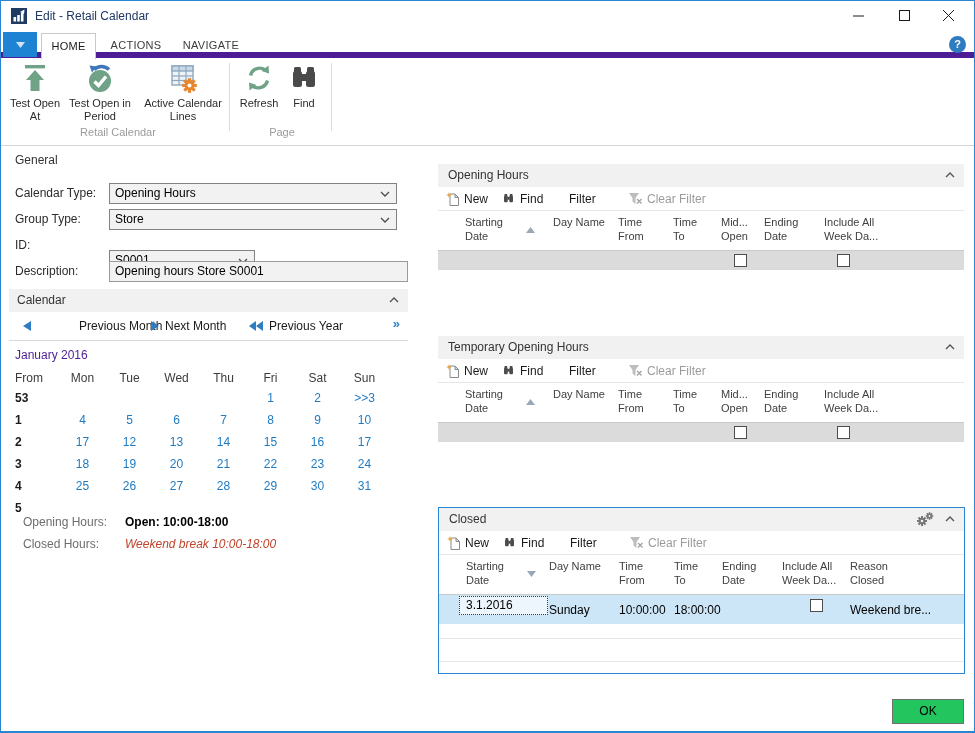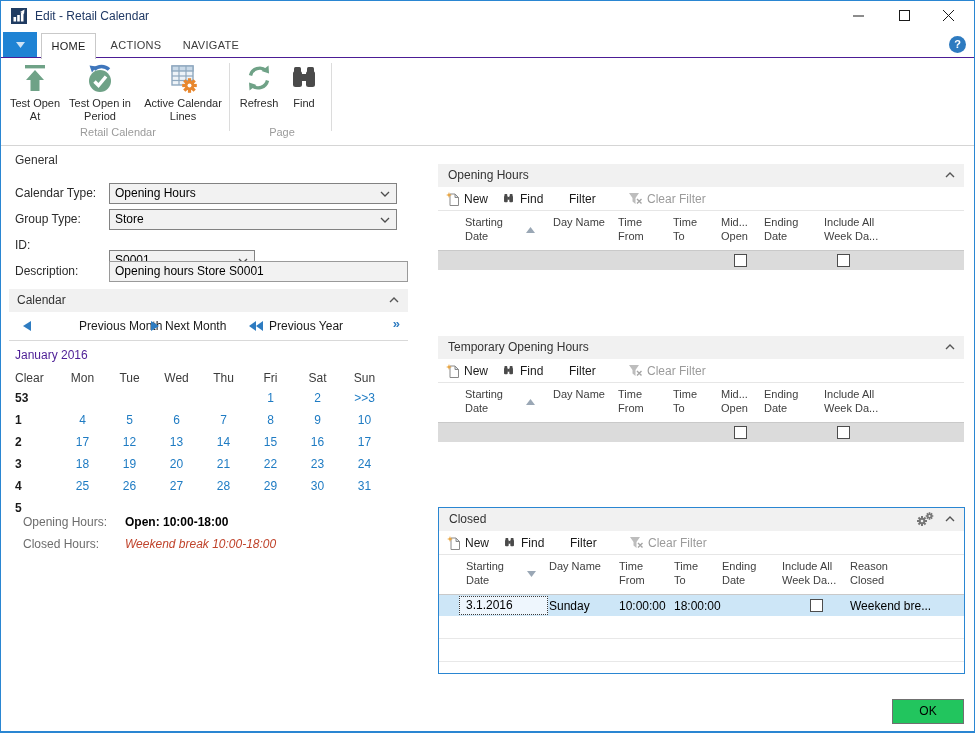--- a/index.html
+++ b/index.html
@@ -10,21 +10,21 @@
             border:1px solid #2a86d2; border-bottom-width:2px; overflow:hidden; }
 
   
   .titlebar { position:absolute; top:0; left:0; right:0; height:30px; background:#fff; }
   .app-icon { position:absolute; left:10px; top:7px; width:16px; height:16px; }
   .win-title { position:absolute; left:34px; top:0; line-height:30px; font-size:12px; color:#1f3864; }
   .win-btn { position:absolute; top:2px; width:32px; height:24px; display:flex; align-items:center; justify-content:center; cursor:default; }
   .win-btn.min { left:841px; } .win-btn.max { left:887px; } .win-btn.cls { left:931px; }
 
   
-  .tabrow { position:absolute; top:30px; left:0; right:0; height:27px; background:#fff; border-bottom:1px solid #4c1d95; }
+  .tabrow { position:absolute; top:30px; left:0; right:0; height:27px; background:#fff; border-bottom:6px solid #4c1d95; }
   .appmenu-btn { position:absolute; left:2px; top:1px; width:34px; height:25px; background:#1f83d4; display:flex; align-items:center; justify-content:center; }
   .tab { position:absolute; top:2px; height:26px; line-height:24px; text-align:center; font-size:11px; color:#3c3c3c; letter-spacing:.3px; }
   .tab.active { background:#fff; border:1px solid #c9c9c9; border-bottom:none; color:#1a1a1a; z-index:2; height:26px; }
   .tab-home { left:40px; width:55px; }
   .tab-actions { left:104px; width:62px; }
   .tab-navigate { left:175px; width:70px; }
   .help-btn { position:absolute; left:948px; top:5px; width:17px; height:17px; border-radius:50%; background:#2e7bc0; color:#fff; font-weight:bold; font-size:11px; text-align:center; line-height:17px; }
 
   
   .ribbon { position:absolute; top:57px; left:0; right:0; height:88px; background:#fff; border-bottom:1px solid #d5d5d5; }
@@ -84,21 +84,21 @@
   
   .oc1{width:88px;} .oc2{width:65px;} .oc3{width:55px;} .oc4{width:48px;} .oc5{width:43px;} .oc6{width:60px;} .oc7{flex:1;}
   
   .cc1{width:83px;} .cc2{width:70px;} .cc3{width:55px;} .cc4{width:48px;} .cc5{width:60px;} .cc6{width:68px;} .cc7{flex:1;}
   .w58{width:58px;} .w34{width:34px;} .w40{width:40px;} .w46{width:46px;} .w68{width:68px;} .w50{width:50px;}
   .empty-row { position:relative; height:19px; background:#dbdbdb; }
   .checkbox { display:inline-block; width:13px; height:13px; background:#fff; border:1px solid #4d4d4d; }
   .cb-a { position:absolute; left:296px; top:3px; }
   .cb-b { position:absolute; left:399px; top:3px; }
   .panel-closed { top:506px; height:167px; border:1px solid #2a86d2; width:527px; }
-  .sel-row { position:relative; height:21px; background:#cde6f7; display:flex; align-items:center; padding-left:27px; }
+  .sel-row { position:relative; height:29px; background:#cde6f7; display:flex; align-items:center; padding-left:27px; }
   .sel-row .cell { color:#000; }
   .date-cell { position:absolute; left:20px; top:1px; width:89px; height:19px; border:1px dotted #3c3c3c;
                background:#eef6fd; line-height:17px; padding-left:6px; }
   .cell-day { position:absolute; left:110px; } .cell-from { position:absolute; left:180px; }
   .cell-to { position:absolute; left:235px; } .cell-reason { position:absolute; left:411px; }
   .cb-c { position:absolute; left:371px; top:4px; }
   .gridline { position:absolute; left:0; right:0; border-top:1px solid #e8e8e8; }
 
   
   .ok-btn { position:absolute; left:891px; top:698px; width:72px; height:25px; background:#22c55e;
@@ -277,21 +277,21 @@
       <span>Previous Year</span>
     </div>
     <span class="nav-more">»</span>
   </div>
   <div class="cal-divider"></div>
 
   <div class="cal-month">January 2016</div>
 
   <div class="cal-grid">
     <div class="cal-hrow">
-      <span class="cal-week-h">Clear</span>
+      <span class="cal-week-h">From</span>
       <span class="cal-day-h">Mon</span>
       <span class="cal-day-h">Tue</span>
       <span class="cal-day-h">Wed</span>
       <span class="cal-day-h">Thu</span>
       <span class="cal-day-h">Fri</span>
       <span class="cal-day-h">Sat</span>
       <span class="cal-day-h">Sun</span>
     </div>
     <div class="cal-row">
       <span class="cal-week">53</span>

